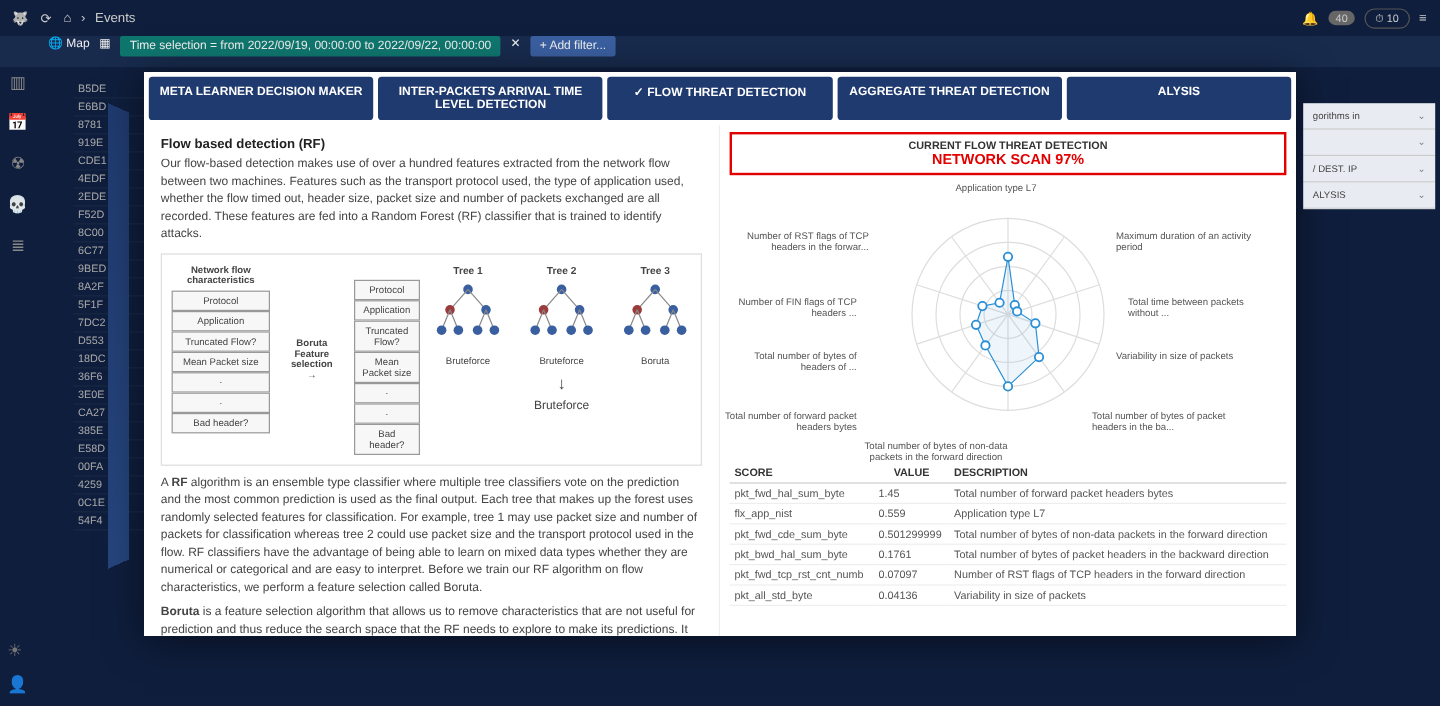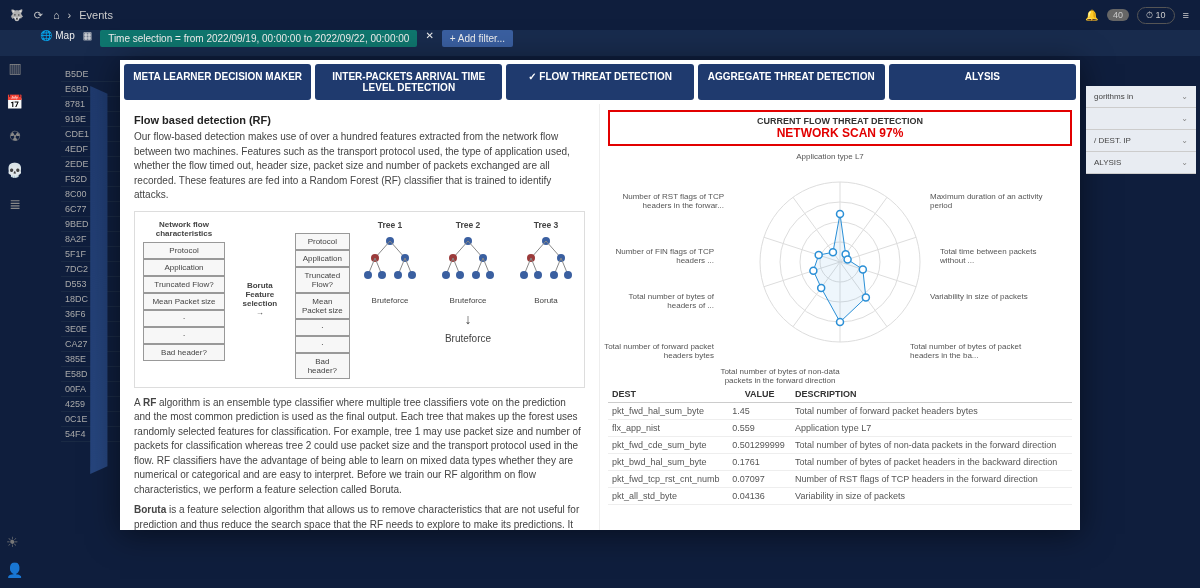--- a/index.html
+++ b/index.html
@@ -291,21 +291,21 @@
             <div class="axis-lbl" style="top: 215px; left: 120px; width: 220px; text-align: center;">Total number of bytes of non-data packets in the forward direction</div>
             <div class="axis-lbl" style="top: 190px; left: 4px; text-align: right; width: 110px;">Total number of forward packet headers bytes</div>
             <div class="axis-lbl" style="top: 140px; left: 4px; text-align: right; width: 110px;">Total number of bytes of headers of ...</div>
             <div class="axis-lbl" style="top: 95px; left: 4px; text-align: right; width: 110px;">Number of FIN flags of TCP headers ...</div>
             <div class="axis-lbl" style="top: 40px; left: 14px; text-align: right; width: 110px;">Number of RST flags of TCP headers in the forwar...</div>
           </div>
       </div>
       <table class="tbl">
         <thead>
             <tr>
-          <th>DEST</th>
+          <th>SCORE</th>
           <th>VALUE</th>
           <th>DESCRIPTION</th>
         </tr>
           </thead>
         <tbody id="tblbody">
             <tr>
               <td>pkt_fwd_hal_sum_byte</td>
               <td>1.45</td>
               <td>Total number of forward packet headers bytes</td>
             </tr>

